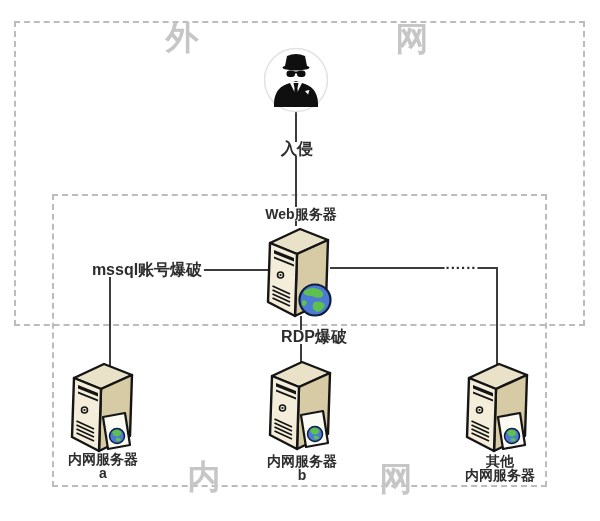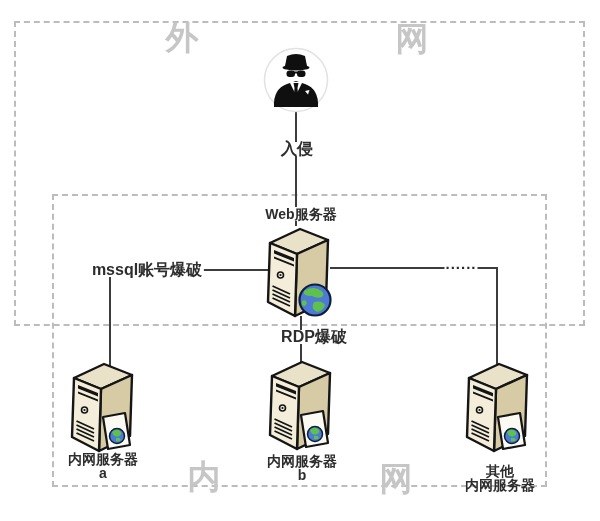--- a/index.html
+++ b/index.html
@@ -131,18 +131,18 @@
   <div class="lbl node-lbl" style="left:103px;top:452px;">
     <div>内网服务器</div>
     <div>a</div>
   </div>
 
   <div class="lbl node-lbl" style="left:302px;top:454px;">
     <div>内网服务器</div>
     <div>b</div>
   </div>
 
-  <div class="lbl node-lbl" style="left:500px;top:464px;">
+  <div class="lbl node-lbl" style="left:500px;top:454px;">
     <div>其他</div>
     <div>内网服务器</div>
   </div>
 
 </div>
 
 </body></html>

